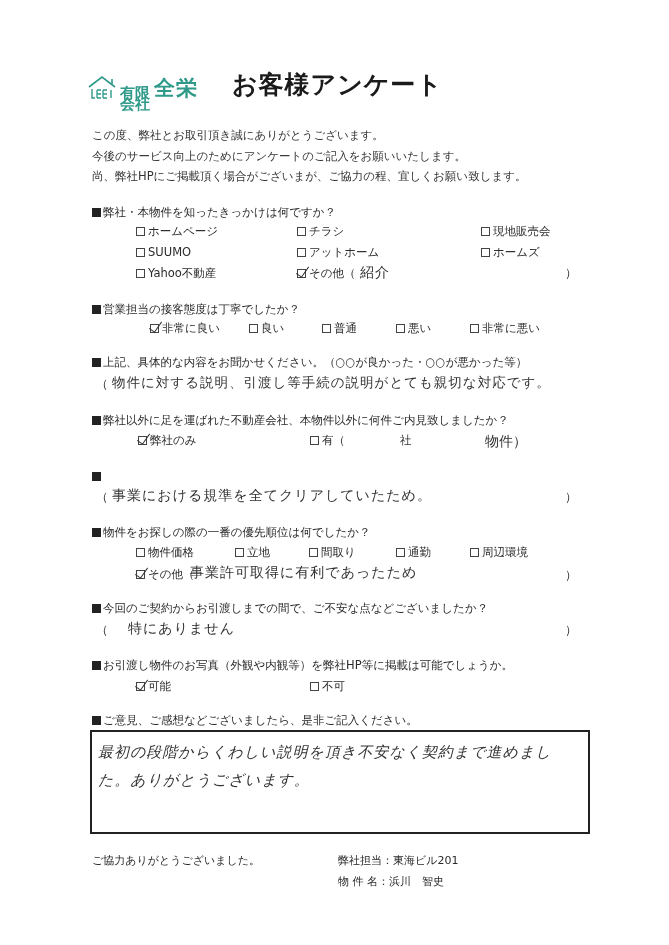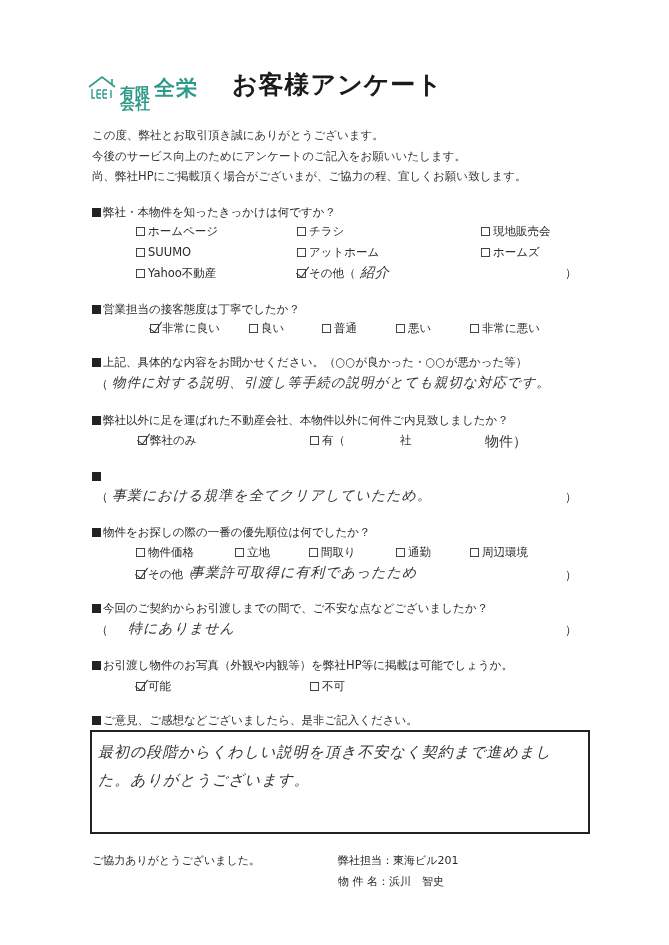--- a/index.html
+++ b/index.html
@@ -11,21 +11,21 @@
   .logo-small { display: flex; flex-direction: column; font-size: 15px; line-height: 11px; color: #2f9a8a; font-weight: bold; margin-top: 21px; }
   .logo-big { font-size: 21px; color: #2f9a8a; font-weight: bold; letter-spacing: 1px; }
   .title { left: 232px; top: 68px; font-size: 25px; font-weight: bold; color: #1a1a1a; letter-spacing: 1px; }
   .intro { left: 92px; font-size: 11.5px; color: #333; }
   .q { left: 92px; font-size: 11.5px; color: #2a2a2a; }
   .q .sq { display: inline-block; width: 9px; height: 9px; background: #222; margin-right: 2px; vertical-align: -1px; }
   .opt { font-size: 11.5px; color: #2a2a2a; display: flex; align-items: center; margin-left: 20px; }
   .cb { display: inline-block; width: 9px; height: 9px; border: 1px solid #444; margin-right: 3px; position: relative; box-sizing: border-box; }
   .cb.checked::after { content: ""; position: absolute; left: 1px; top: -6px; width: 6px; height: 12px;
         border-right: 1.5px solid #333; border-bottom: 1.5px solid #333; transform: rotate(35deg); }
-  .hand { font-family: "DejaVu Serif", serif; font-style: italic; color: #333; font-size: 14px; letter-spacing: 1px; }
+  .hand { font-family: "DejaVu Serif", serif; color: #333; font-size: 14px; letter-spacing: 1px; }
   .paren { font-size: 12px; color: #333; }
   .comment-box { left: 90px; top: 730px; width: 500px; height: 104px; border: 2px solid #222; box-sizing: border-box; }
   .comment-text { padding: 6px 12px 0 6px; font-family: "DejaVu Serif", serif; font-style: italic; font-size: 15px; line-height: 28px; color: #333; white-space: normal; letter-spacing: 1px; }
   .footer { font-size: 11px; color: #2a2a2a; }
 </style>
 </head>
 <body>
 
 <div class="abs logo">
   <svg width="28" height="26" viewBox="0 0 28 26">

